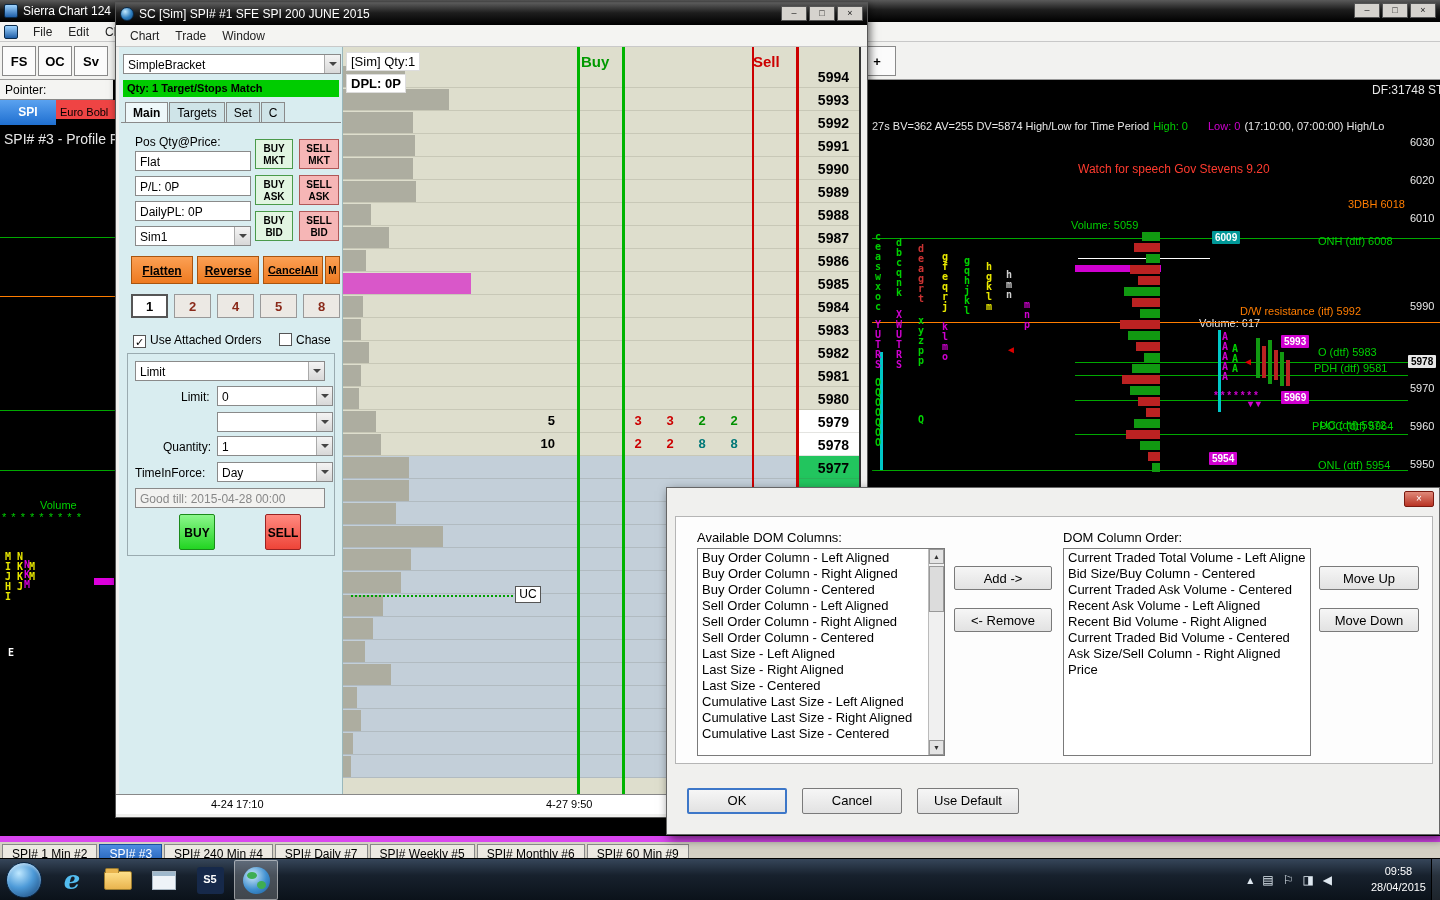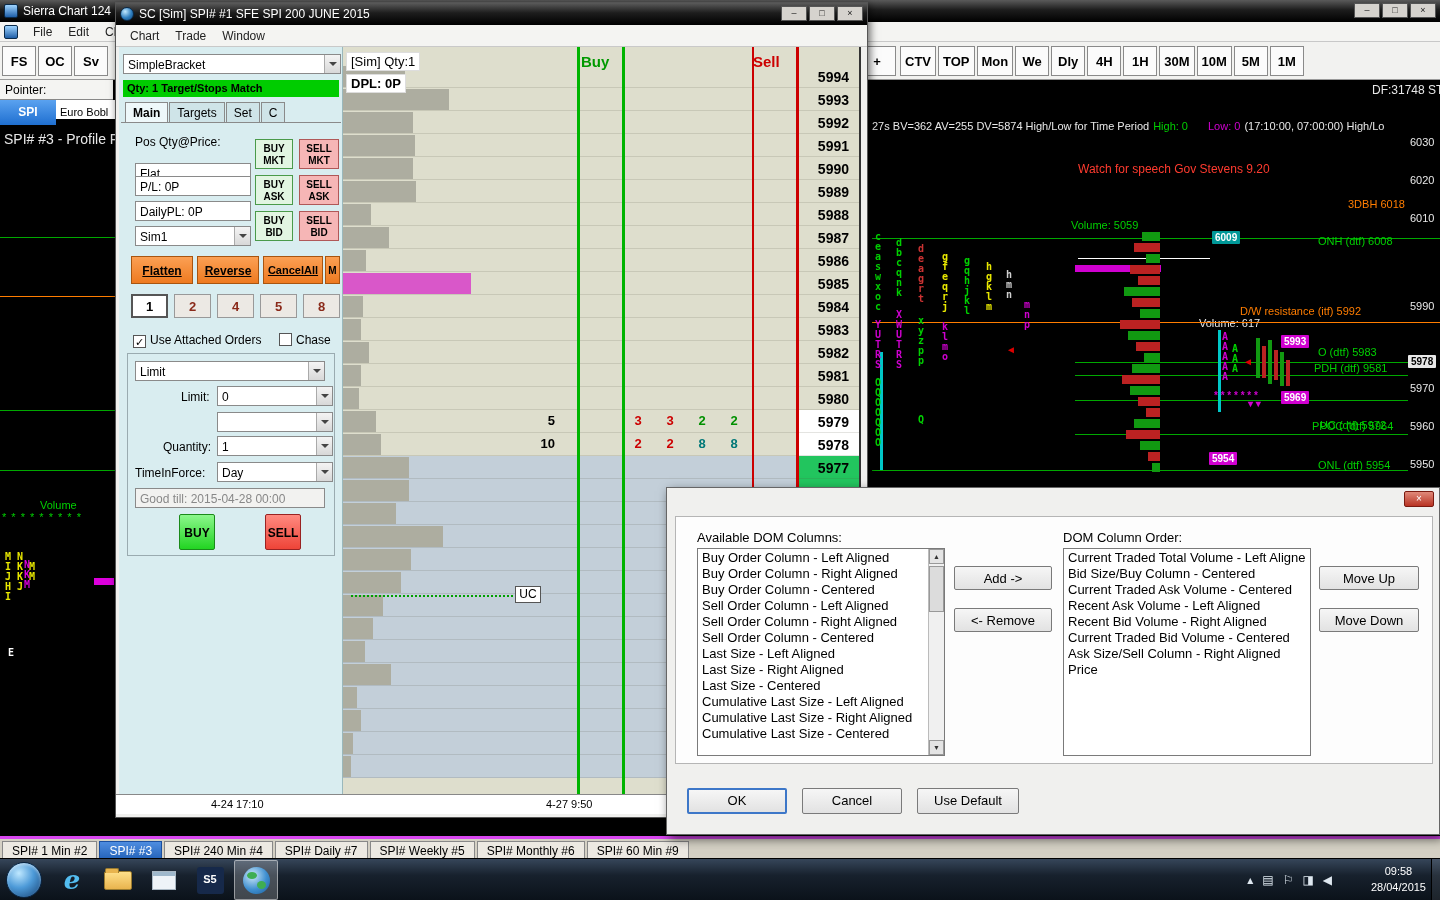--- a/index.html
+++ b/index.html
@@ -11,21 +11,21 @@
 .wctrls{position:absolute;right:4px;top:3px;display:flex;gap:2px}
 .wctrl{width:26px;height:15px;background:#d6d3ce;border:1px solid #555;color:#222;font-size:9px;line-height:13px;text-align:center}
 #main-menubar{position:absolute;left:0;top:22px;width:1440px;height:20px;background:#f4f4f2;border-bottom:1px solid #c8c8c8;display:flex;align-items:center;padding-left:4px;gap:2px}
 .mitem{padding:2px 8px;font-size:12px;color:#222}
 #main-toolbar{position:absolute;left:0;top:42px;width:1440px;height:38px;background:#f2f2f0;border-bottom:1px solid #9a9a9a}
 .tgroup{position:absolute;top:4px;display:flex;gap:2px}
 .tbtn{min-width:34px;height:30px;background:#fbfbfb;border:1px solid #8a8a8a;font-size:13px;font-weight:600;text-align:center;padding:7px 4px 0 4px;white-space:nowrap}
 #row-pointer{position:absolute;left:0;top:80px;width:1440px;height:20px;background:#000}
 #pointer-box{position:absolute;left:0;top:0;width:113px;height:20px;background:#f4f4f2;border-bottom:1px solid #888;padding:3px 0 0 5px;font-size:12px}
 #df-text{position:absolute;left:1372px;top:3px;color:#e8e8e8;font-size:12px;white-space:nowrap}
-#row-tabs2{position:absolute;left:0;top:100px;width:115px;height:19px;background:#ffffff}
+#row-tabs2{position:absolute;left:0;top:100px;width:115px;height:19px;background:#ef4444}
 #spi-tab{position:absolute;left:0;top:0;width:56px;height:25px;background:linear-gradient(#5aa2f0,#1f6fd0);color:#fff;font-weight:bold;text-align:center;padding-top:5px}
 #euro-tab{position:absolute;left:56px;top:0;width:59px;height:25px;font-size:11px;padding:6px 0 0 4px;white-space:nowrap;overflow:hidden}
 
 #left-chart{position:absolute;left:0;top:125px;width:115px;height:711px;background:#000;overflow:hidden}
 #left-chart-title{position:absolute;left:4px;top:6px;color:#e8e8e8;font-size:14px;white-space:nowrap}
 #left-volume{position:absolute;left:40px;top:374px;color:#00d000;font-size:11px}
 #left-stars{position:absolute;left:2px;top:386px;color:#00d000;font-size:11px;letter-spacing:1px;white-space:nowrap}
 #right-chart{position:absolute;left:868px;top:100px;width:572px;height:736px;background:#000;overflow:hidden}
 #stats-line{position:absolute;left:4px;top:20px;font-size:11px;white-space:nowrap}
 #stats-line span{margin-right:4px}
@@ -97,21 +97,21 @@
 #dialog-panel{position:absolute;left:8px;top:28px;width:758px;height:248px;background:#fdfdfd;border:1px solid #b5b5b5}
 .dlabel{position:absolute;font-size:13px}
 .lbox{position:absolute;width:248px;height:208px;background:#fff;border:1px solid #7a7a7a;overflow:hidden;padding:1px;font-size:13px}
 .litem{height:16px;line-height:16px;padding-left:3px;white-space:nowrap;overflow:hidden}
 .sbar{position:absolute;right:1px;top:1px;bottom:1px;width:16px;background:#f0f0f0;border-left:1px solid #bbb}
 .sarrow{position:absolute;left:0;width:15px;height:15px;background:#e4e4e4;border:1px solid #999;font-size:7px;text-align:center;line-height:13px;color:#333}
 .sthumb{position:absolute;left:0;top:17px;width:15px;height:46px;background:#dcdcdc;border:1px solid #999}
 .dbtn{position:absolute;height:24px;background:linear-gradient(#f6f6f6,#e2e2e2);border:1px solid #7a7a7a;font-size:13px;text-align:center;padding-top:4px;border-radius:2px}
 .dbtn.default{border:2px solid #3d77c8;padding-top:3px}
 
-#tabbar{position:absolute;left:0;top:836px;width:1440px;height:22px;background:#d4d0c4;border-top:3px solid #d946ef;z-index:25}
+#tabbar{position:absolute;left:0;top:836px;width:1440px;height:22px;background:#d4d0c4;border-top:6px solid #d946ef;z-index:25}
 #tabbar-inner{position:absolute;left:2px;top:2px;display:flex}
 .btab{padding:2px 9px;margin-right:2px;background:#ece9e2;border:1px solid #888;font-size:12px;white-space:nowrap}
 .btab.sel{background:linear-gradient(#4e8de0,#2261b8);color:#fff;border-color:#1a4fa0}
 #taskbar{position:absolute;left:0;top:858px;width:1440px;height:42px;background:linear-gradient(#36465a,#17212d 40%,#0b121a);border-top:1px solid #000;z-index:40}
 #start-orb{position:absolute;left:6px;top:3px;width:36px;height:36px;border-radius:50%;background:radial-gradient(circle at 35% 30%,#bfe8ff,#4d9ad8 45%,#143d6e);border:1px solid #0a2440;box-shadow:inset 0 2px 3px rgba(255,255,255,.5)}
 .tkicon{position:absolute;top:1px;width:44px;height:40px;display:flex;align-items:center;justify-content:center;border-radius:2px}
 .tkicon.active{background:rgba(255,255,255,.22);border:1px solid rgba(255,255,255,.45)}
 #ie-glyph{font-family:"DejaVu Serif",serif;font-style:italic;font-weight:bold;font-size:26px;color:#53bdf0}
 #folder-glyph{width:28px;height:19px;background:linear-gradient(#ffe08a,#e8b44e);border:1px solid #9a7b2f;border-radius:2px;position:relative}
 #folder-glyph:before{content:"";position:absolute;left:0;top:-4px;width:12px;height:4px;background:#e8b44e;border:1px solid #9a7b2f;border-bottom:none;border-radius:2px 2px 0 0}
@@ -149,33 +149,20 @@
       </span>
   </div>
 
   <div id="main-toolbar">
     <div class="tgroup" style="left:2px">
         <div class="tbtn">FS</div>
         <div class="tbtn">OC</div>
         <div class="tbtn">Sv</div>
       </div>
     <div class="tbtn" style="position:absolute;left:858px;top:4px;width:38px">+</div>
-    <div class="tgroup" style="left:900px">
-        <div class="tbtn">CTV</div>
-        <div class="tbtn">TOP</div>
-        <div class="tbtn">Mon</div>
-        <div class="tbtn">We</div>
-        <div class="tbtn">Dly</div>
-        <div class="tbtn">4H</div>
-        <div class="tbtn">1H</div>
-        <div class="tbtn">30M</div>
-        <div class="tbtn">10M</div>
-        <div class="tbtn">5M</div>
-        <div class="tbtn">1M</div>
-      </div>
   </div>
 
   <div id="row-pointer">
     <div id="pointer-box">Pointer:</div>
     <div id="df-text">DF:31748  ST:2</div>
   </div>
 
   <div id="row-tabs2">
     <div id="spi-tab">SPI</div>
     <div id="euro-tab">Euro Bobl</div>
@@ -375,21 +362,21 @@
       <div id="qty-banner">Qty: 1 Target/Stops Match</div>
       <div class="dtabs">
           <div class="dtab sel">Main</div>
           <div class="dtab">Targets</div>
           <div class="dtab">Set</div>
           <div class="dtab">C</div>
         </div>
       <div id="tab-frame"></div>
 
       <div class="plabel" style="left:16px;top:88px">Pos Qty@Price:</div>
-      <div class="tf" style="left:16px;top:116px;width:116px">Flat</div>
+      <div class="tf" style="left:16px;top:104px;width:116px">Flat</div>
       <div class="tf" style="left:16px;top:129px;width:116px">P/L: 0P</div>
       <div class="tf" style="left:16px;top:154px;width:116px">DailyPL: 0P</div>
       <div class="combo" style="left:16px;top:179px;width:116px">
         <span>Sim1</span><span class="arr"></span>
       </div>
 
       <div class="tb buy" style="left:136px;top:92px">BUY
 MKT</div>
       <div class="tb sell" style="left:180px;top:92px;width:40px">SELL
 MKT</div>

